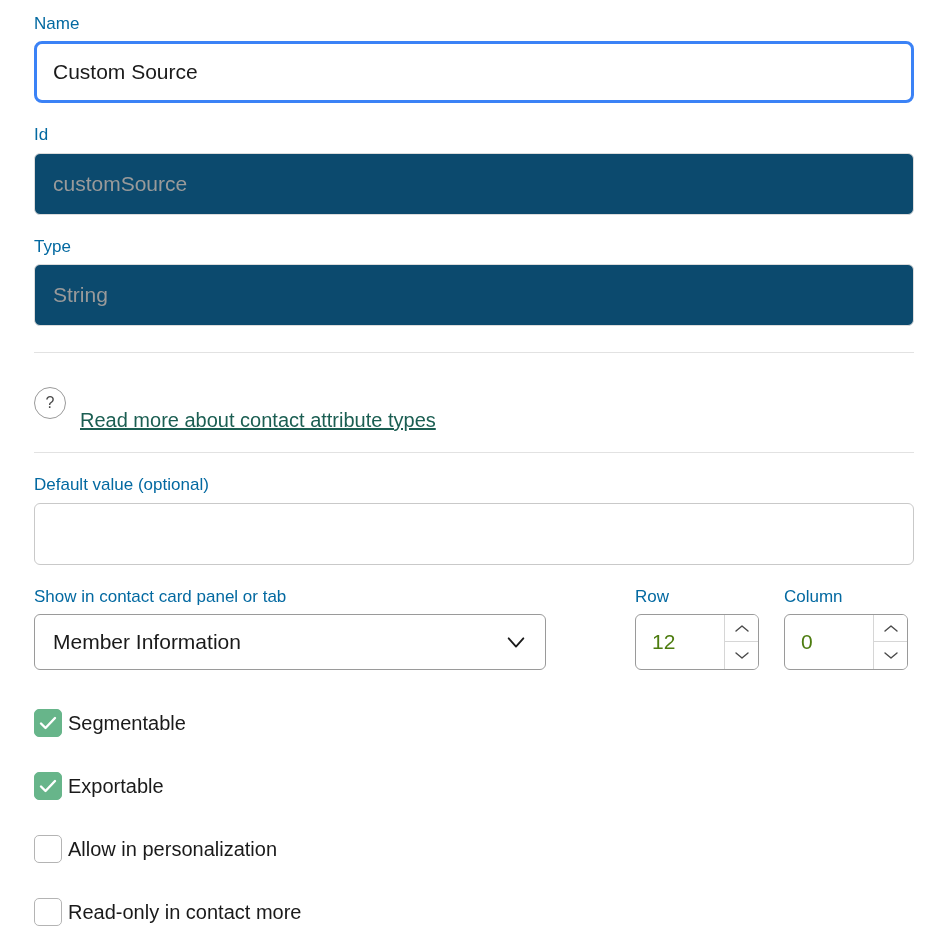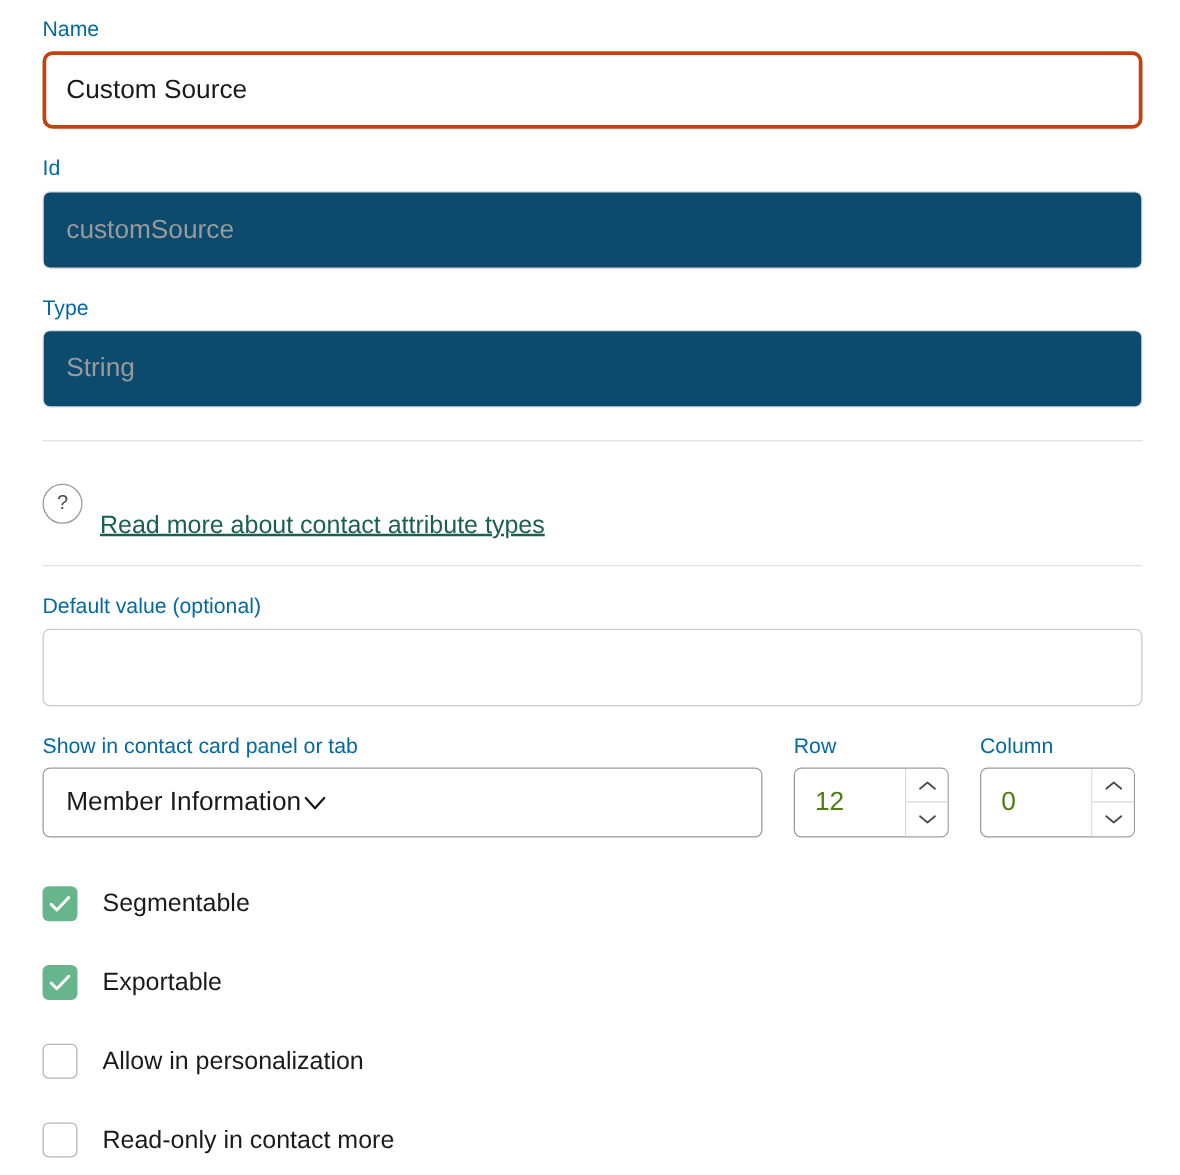--- a/index.html
+++ b/index.html
@@ -32,21 +32,21 @@
     border-radius: 6px;
     background: #ffffff;
     font-size: 21px;
     color: #1a1a1a;
     padding: 0 18px;
     display: flex;
     align-items: center;
     font-family: "Liberation Sans", sans-serif;
   }
   .text-input.focused {
-    border: 3px solid #c2410c;
+    border: 3px solid #3b82f6;
     border-radius: 8px;
     padding: 0 16px;
   }
   .text-input.disabled {
     background: #0c4a6e;
     border: 1px solid #dcdcdc;
     color: #9a9a9a;
   }
   .spacer-22 { height: 22px; }
   .hr {
@@ -86,30 +86,31 @@
     margin-top: 22px;
   }
   .row-flex {
     display: flex;
     align-items: flex-end;
     gap: 25px;
     margin-top: 22px;
   }
   .select-group { width: 576px; }
   .select {
-    width: 576px;
+    width: 512px;
     height: 56px;
     border: 1px solid #9a9a9a;
     border-radius: 6px;
     background: #ffffff;
     font-size: 21px;
     color: #1a1a1a;
     padding: 0 18px;
     display: flex;
     align-items: center;
+    justify-content: space-between;
     cursor: pointer;
   }
   .chevron {
     width: 22px;
     height: 22px;
     flex: 0 0 auto;
   }
   .num-group { width: 124px; }
   .num-wrap {
     width: 124px;
@@ -141,21 +142,21 @@
     align-items: center;
     justify-content: center;
     cursor: pointer;
     background: #ffffff;
   }
   .stepper + .stepper { border-top: 1px solid #d6d6d6; }
   .checks { margin-top: 22px; }
   .check-row {
     display: flex;
     align-items: center;
-    gap: 20px;
+    gap: 6px;
     height: 63px;
   }
   .checkbox {
     width: 28px;
     height: 28px;
     border-radius: 5px;
     border: 1px solid #b4b4b4;
     background: #ffffff;
     flex: 0 0 auto;
     display: flex;

